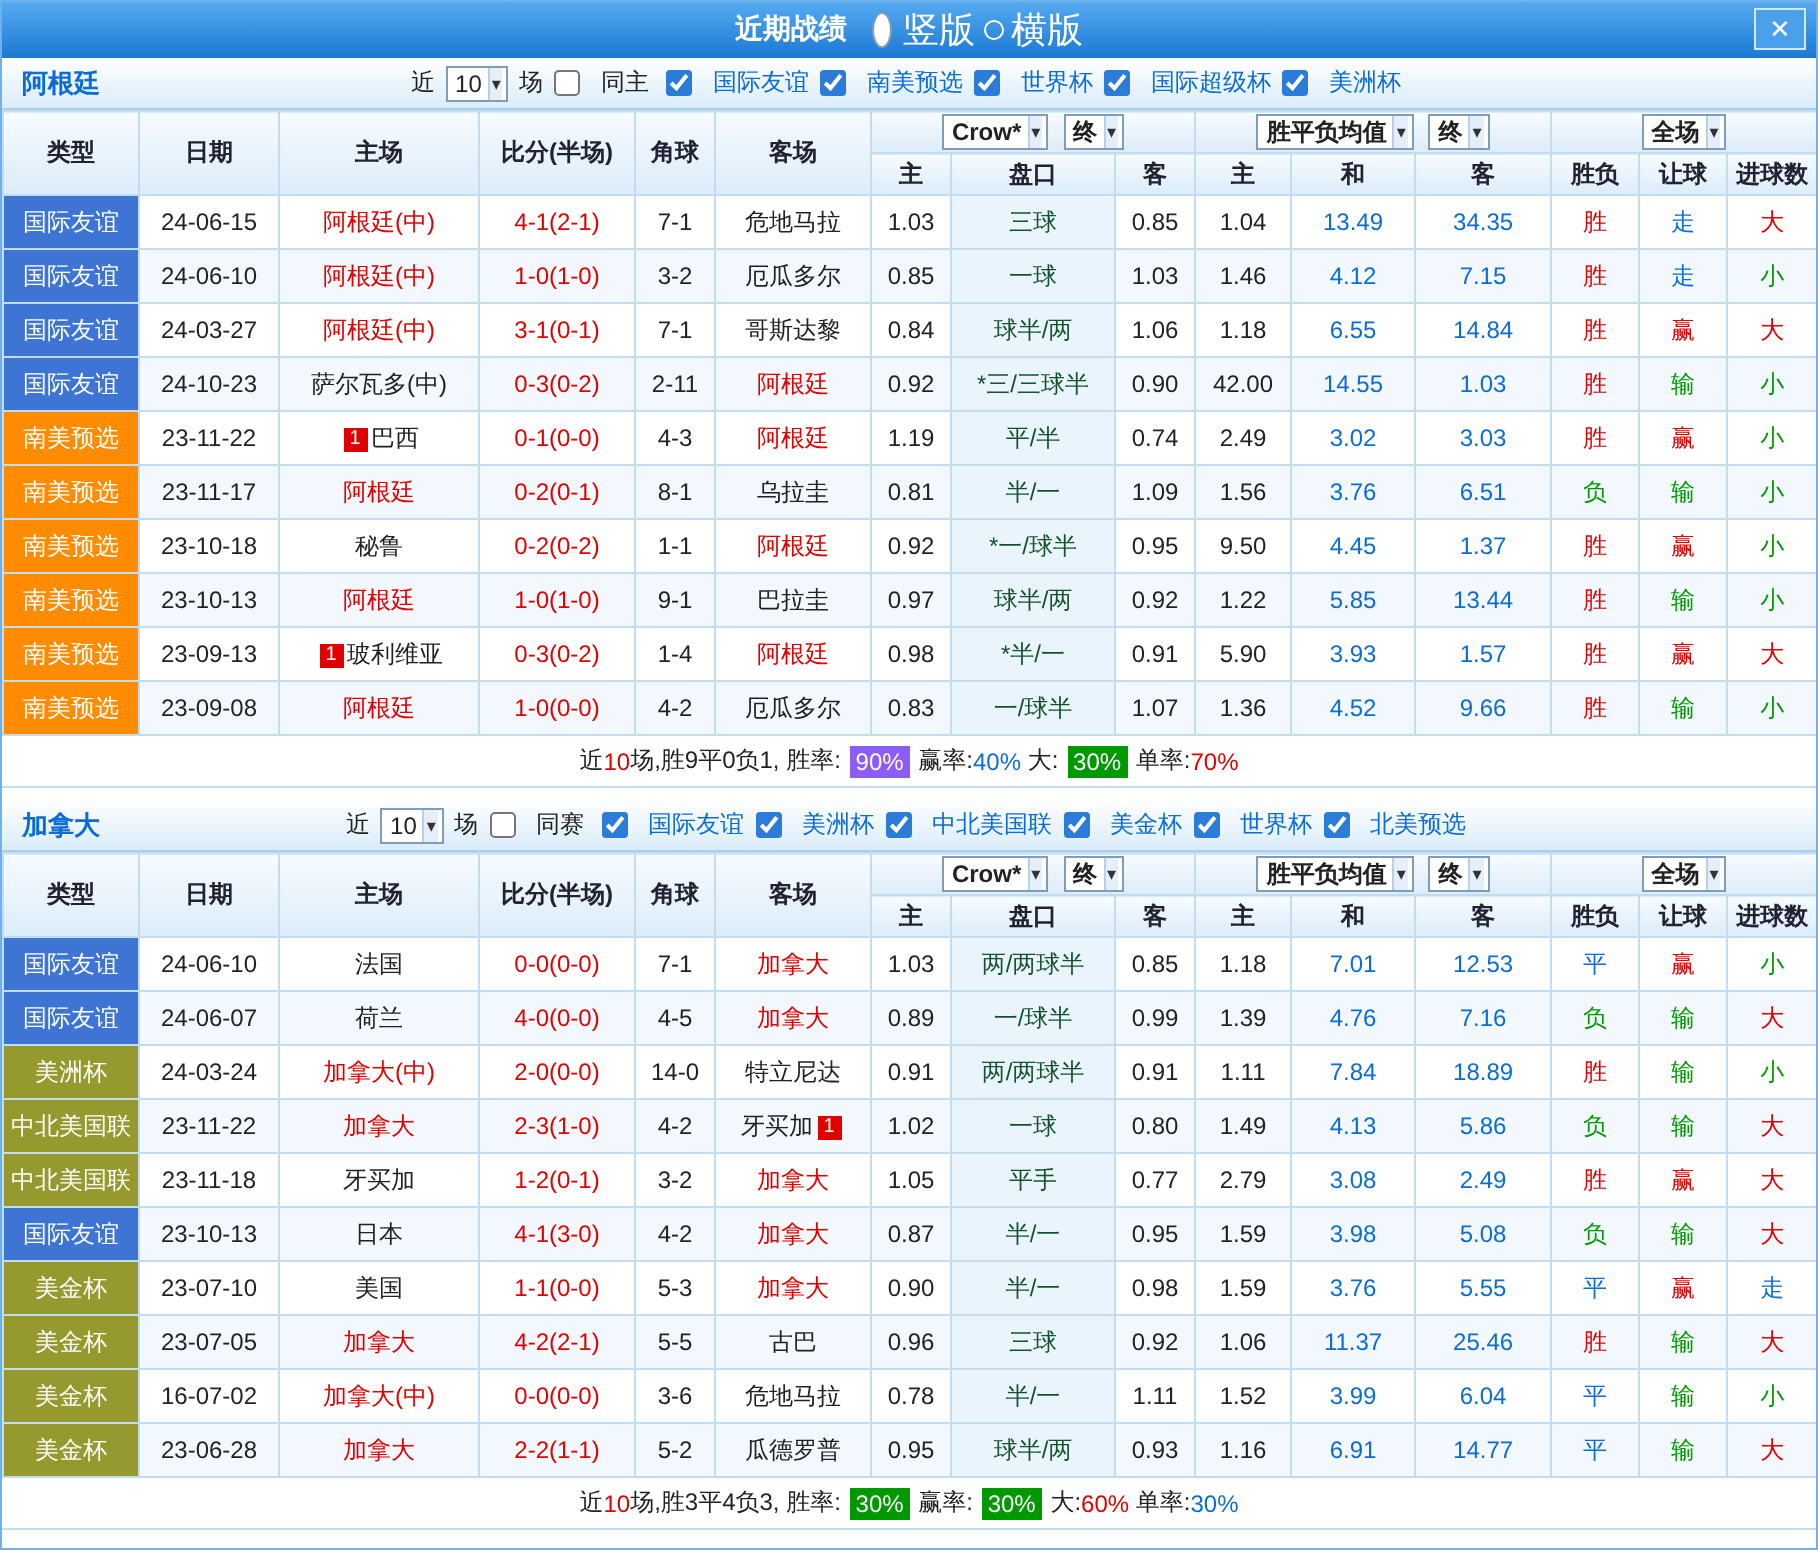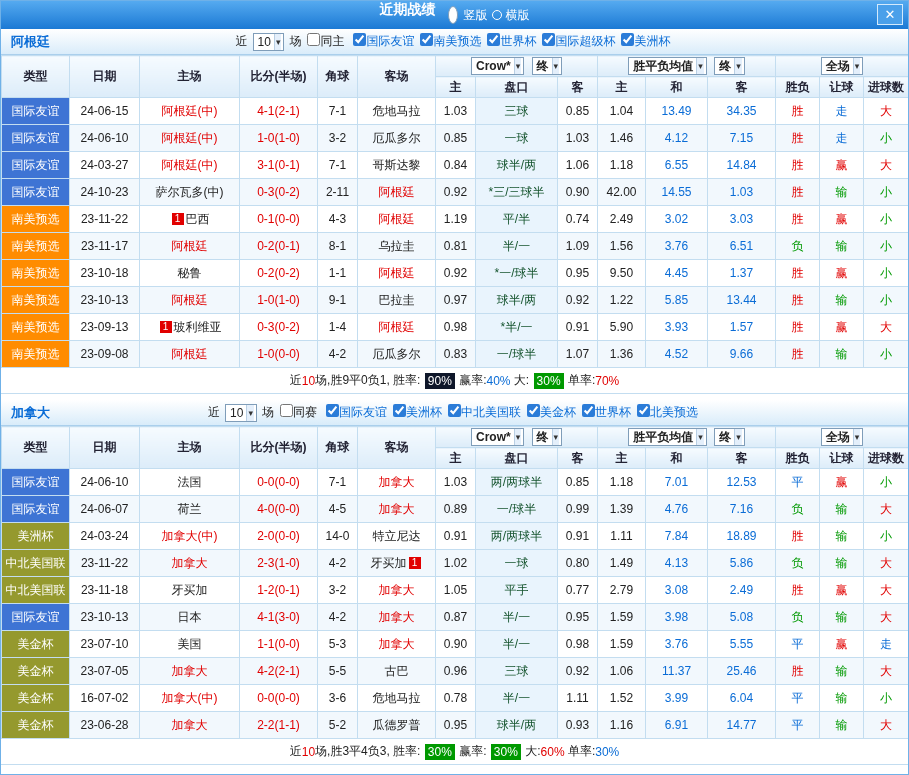--- a/index.html
+++ b/index.html
@@ -1,30 +1,30 @@
 <!DOCTYPE html>
 <html><head>
 <meta charset="utf-8">
 <style>
   html,body{margin:0;padding:0}
   body{width:909px;height:775px;font-family:"Liberation Sans","DejaVu Sans",sans-serif;font-size:12px;background:#fff}
   *{box-sizing:border-box}
   .frame{width:909px;height:775px;border:1px solid #6fb1e8;overflow:hidden;background:#fff}
   
-  .topbar{height:28px;background:linear-gradient(180deg,#55aaf0,#1b79d4);display:flex;justify-content:center;position:relative;color:#fff}
+  .topbar{height:28px;background:linear-gradient(180deg,#55aaf0,#1b79d4);display:flex;align-items:center;justify-content:center;position:relative;color:#fff}
   .topbar .title{font-weight:bold;font-size:14px}
-  .radio-group{display:inline-flex;align-items:center;gap:4px;margin-left:10px;font-size:12px}
+  .radio-group{display:inline-flex;align-items:center;gap:4px;margin-left:10px;font-size:18px}
   .radio{width:10px;height:10px;border:1px solid #fff;border-radius:50%;display:inline-block}
   .radio.sel{background:#fff}
   .close{position:absolute;right:5px;top:3px;width:26px;height:21px;background:#4aa0ea;border:1px solid #d3eafc;color:#fff;display:flex;align-items:center;justify-content:center;font-size:13px;cursor:pointer}
   
   .secbar{height:26px;background:linear-gradient(180deg,#ffffff,#d9ecfa);border-bottom:1px solid #aacfec;position:relative;display:flex;align-items:center;justify-content:center}
   .team-title{position:absolute;left:10px;font-weight:bold;color:#0a6cd6;font-size:13px}
   .filters{display:inline-flex;align-items:center;gap:3px;color:#222}
-  .cb{display:inline-flex;gap:0;margin:0 3px;cursor:pointer}
+  .cb{display:inline-flex;align-items:center;gap:10px;margin:0 3px;cursor:pointer}
   .cb input{width:13px;height:13px;margin:0;accent-color:#2b7cd8}
   .cb span{color:#222}
   .comps{display:inline-flex;align-items:center}
   .comps .cb span{color:#0a6cd6}
   .sel{display:inline-flex;align-items:center;border:1px solid #7f9db9;background:#fff;height:18px;padding:0 2px 0 4px;font-size:12px;color:#222;cursor:pointer;margin:0 2px}
   .caret{font-size:9px;color:#333;margin-left:3px;background:#e4effb;border-left:1px solid #b9cfe4;padding:0 1px;line-height:16px}
   
   table{width:100%;border-collapse:collapse;table-layout:fixed}
   th,td{border:1px solid #c3ddf0;text-align:center;overflow:hidden;white-space:nowrap;padding:0 1px}
   thead th{height:21px;background:linear-gradient(180deg,#f6fbff,#dcecf9);color:#223;font-weight:bold;font-size:12px}
@@ -37,21 +37,21 @@
   td.hcap{background:#e9f4fd !important;color:#14532d}
   .red{color:#e10000}
   .blue{color:#0a6cd6}
   .green{color:#009900}
   .k{color:#222}
   td.score{color:#e10000}
   .b1{display:inline-block;min-width:12px;height:12px;line-height:12px;background:#e10000;color:#fff;font-size:10px;padding:0 1px;margin:0 2px;vertical-align:1px}
   
   .summary{height:26px;border-bottom:1px solid #c3ddf0;display:flex;align-items:center;justify-content:center;white-space:pre;font-size:12px;background:#fff}
   .summary .pct{color:#fff;padding:0 3px;height:16px;line-height:16px;margin:0 1px}
-  .pct-red{background:#0f172a}
+  .pct-red{background:#8b5cf6}
   .pct-green{background:#009900}
   .gap{height:6px}
 </style>
 </head>
 <body>
 
 <div class="frame">
 
   <div class="topbar">
     <span class="title">近期战绩</span>

